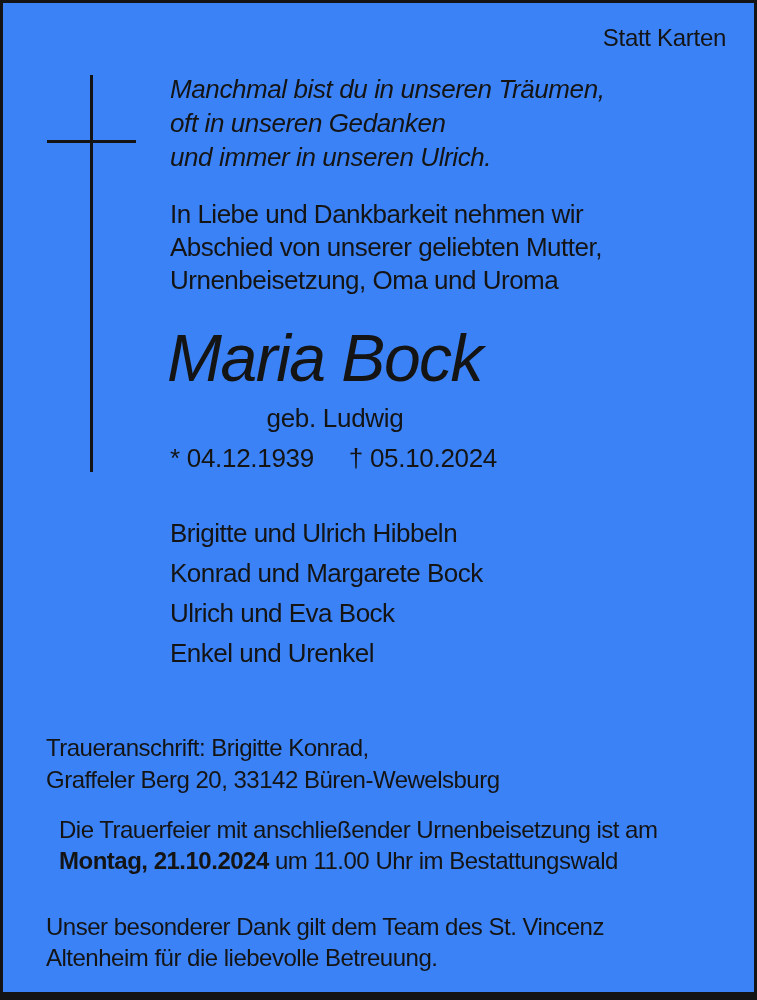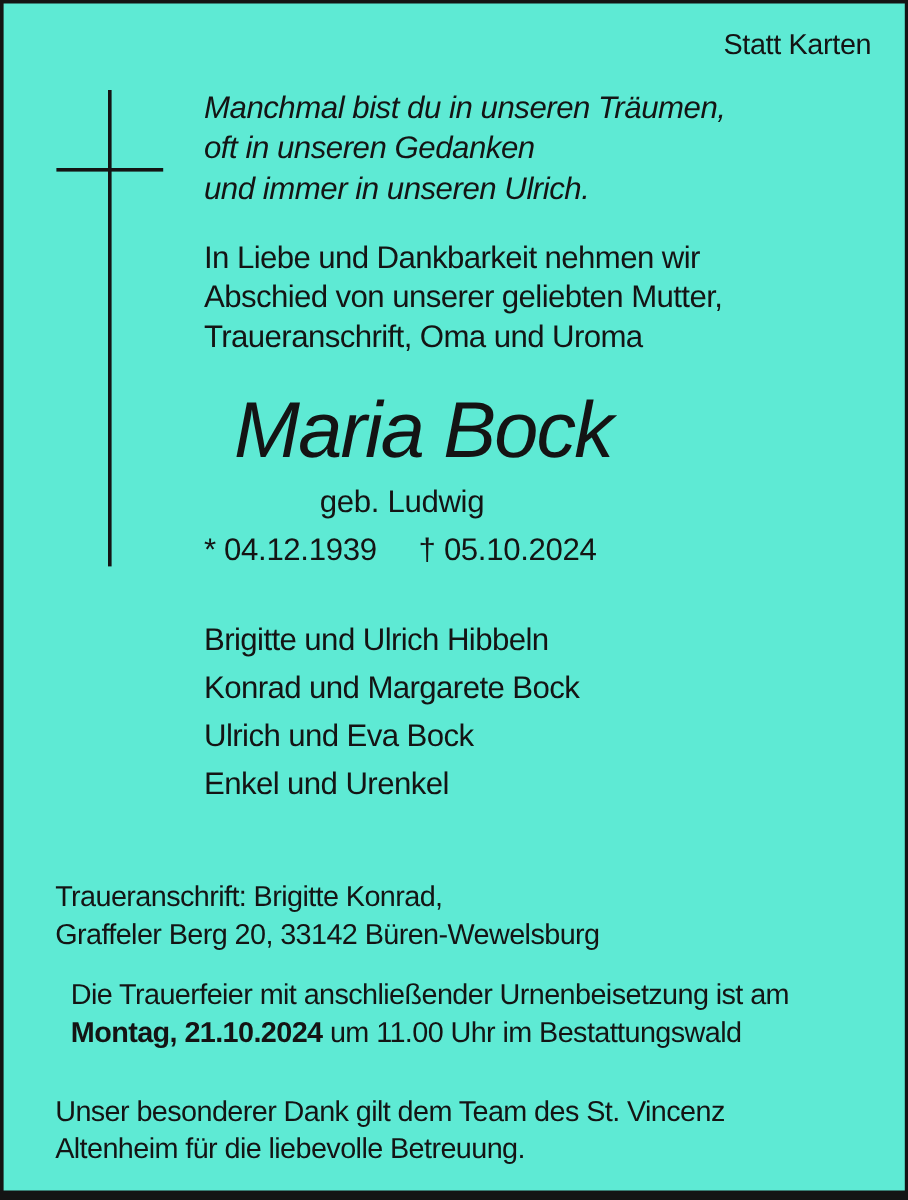--- a/index.html
+++ b/index.html
@@ -1,20 +1,20 @@
 <!DOCTYPE html>
 <html><head>
 <meta charset="utf-8">
 <style>
   html, body { margin: 0; padding: 0; background: #ffffff; }
   .page {
     position: relative;
     width: 757px;
     height: 1000px;
-    background: #5eead4;
+    background: #3b82f6;
     box-sizing: border-box;
     font-family: "Liberation Sans", sans-serif;
     color: #141414;
     overflow: hidden;
   }
   .frame {
     position: absolute;
     inset: 0;
     border: 3px solid #141414;
     border-bottom-width: 8px;
@@ -52,21 +52,20 @@
     line-height: 33px;
     letter-spacing: -0.5px;
     white-space: nowrap;
   }
   .deceased-name {
     left: 167px; top: 320px;
     font-size: 66px;
     font-style: italic;
     letter-spacing: -1.5px;
     white-space: nowrap;
-    margin-left: 28px;
   }
   .maiden {
     left: 170px; top: 403px;
     width: 330px;
     text-align: center;
     font-size: 26px;
     letter-spacing: -0.3px;
   }
   .dates {
     left: 170px; top: 443px;
@@ -121,21 +120,21 @@
 
   <div class="abs poem">
     <div>Manchmal bist du in unseren Träumen,</div>
     <div>oft in unseren Gedanken</div>
     <div>und immer in unseren Ulrich.</div>
   </div>
 
   <div class="abs intro">
     <div>In Liebe und Dankbarkeit nehmen wir</div>
     <div>Abschied von unserer geliebten Mutter,</div>
-    <div>Traueranschrift, Oma und Uroma</div>
+    <div>Urnenbeisetzung, Oma und Uroma</div>
   </div>
 
   <div class="abs deceased-name">Maria Bock</div>
 
   <div class="abs maiden">geb. Ludwig</div>
 
   <div class="abs dates">
     <span>* 04.12.1939</span>
     <span class="death">† 05.10.2024</span>
   </div>

